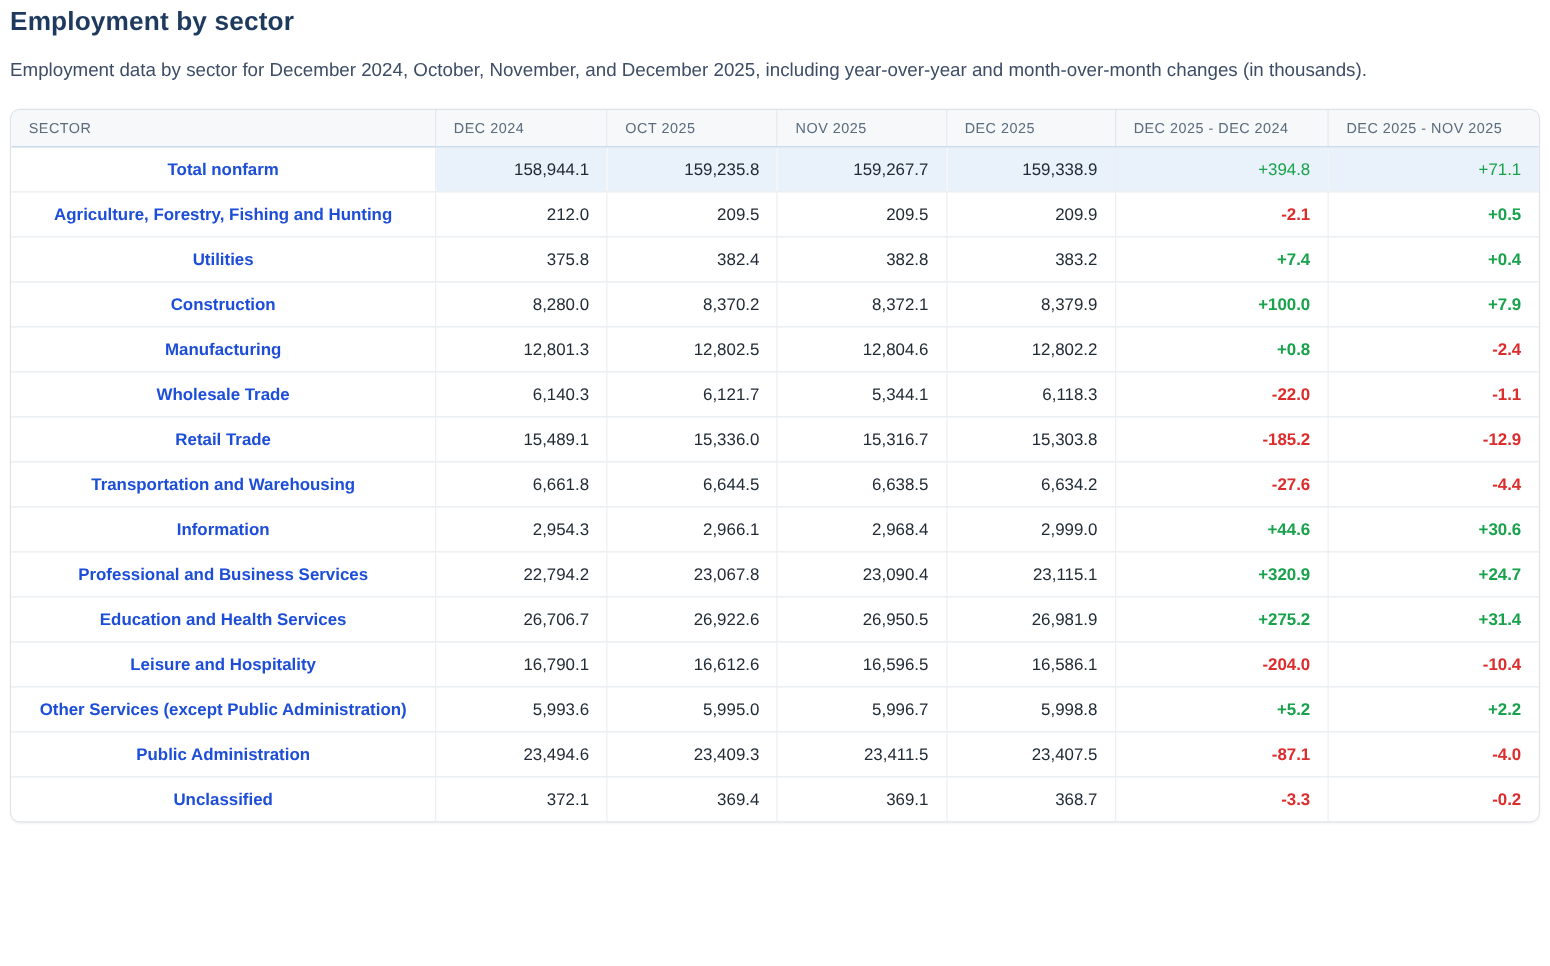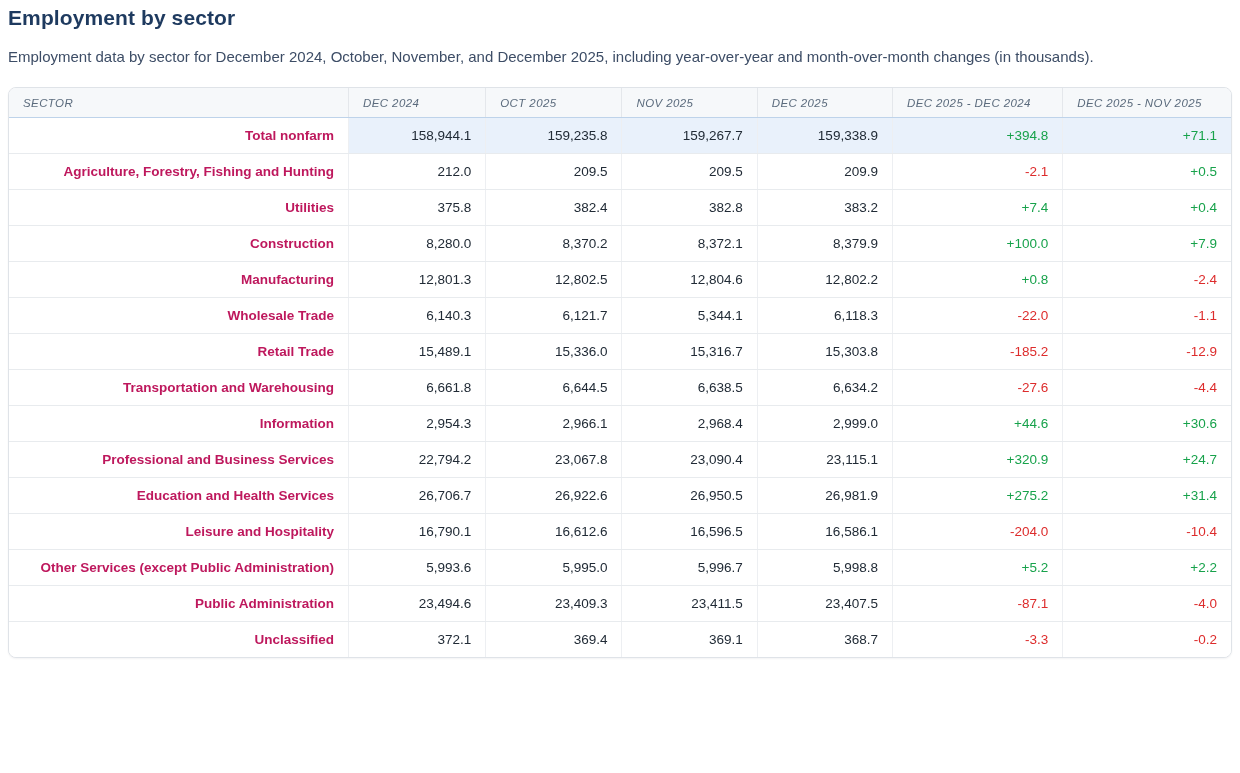--- a/index.html
+++ b/index.html
@@ -54,45 +54,44 @@
     font-size: 11.5px;
     font-weight: 400;
     text-transform: uppercase;
     letter-spacing: 0.4px;
     text-align: left;
     padding: 9px 14px 8px 14px;
     border-bottom: 1px solid #bed3ea;
     border-right: 1px solid #e4e7eb;
     white-space: nowrap;
     overflow: hidden;
-    font-style: italic;
   }
   thead th:last-child { border-right: none; }
   tbody td {
     font-size: 13.5px;
     color: #212b36;
     padding: 10px 14px;
     border-bottom: 1px solid #e8ebee;
     border-right: 1px solid #edeff2;
     white-space: nowrap;
     overflow: hidden;
     background: #ffffff;
   }
   tbody td:last-child { border-right: none; }
   tbody tr:last-child td { border-bottom: none; }
   td.sector {
     font-weight: 700;
-    color: #be185d;
-    text-align: right;
+    color: #1d4ed8;
+    text-align: center;
   }
   td.num {
     text-align: right;
     font-variant-numeric: tabular-nums;
   }
-  td.chg { font-weight: 400; }
+  td.chg { font-weight: 700; }
   td.pos { color: #17a24b; }
   td.neg { color: #dd2c2c; }
   tr.total-row td.num { background: #e9f1fb; font-weight: 400; }
   tr.total-row td.sector { background: #ffffff; }
 </style>
 </head>
 <body>
 
 <div class="page">
   <h1 class="page-title">Employment by sector</h1>

